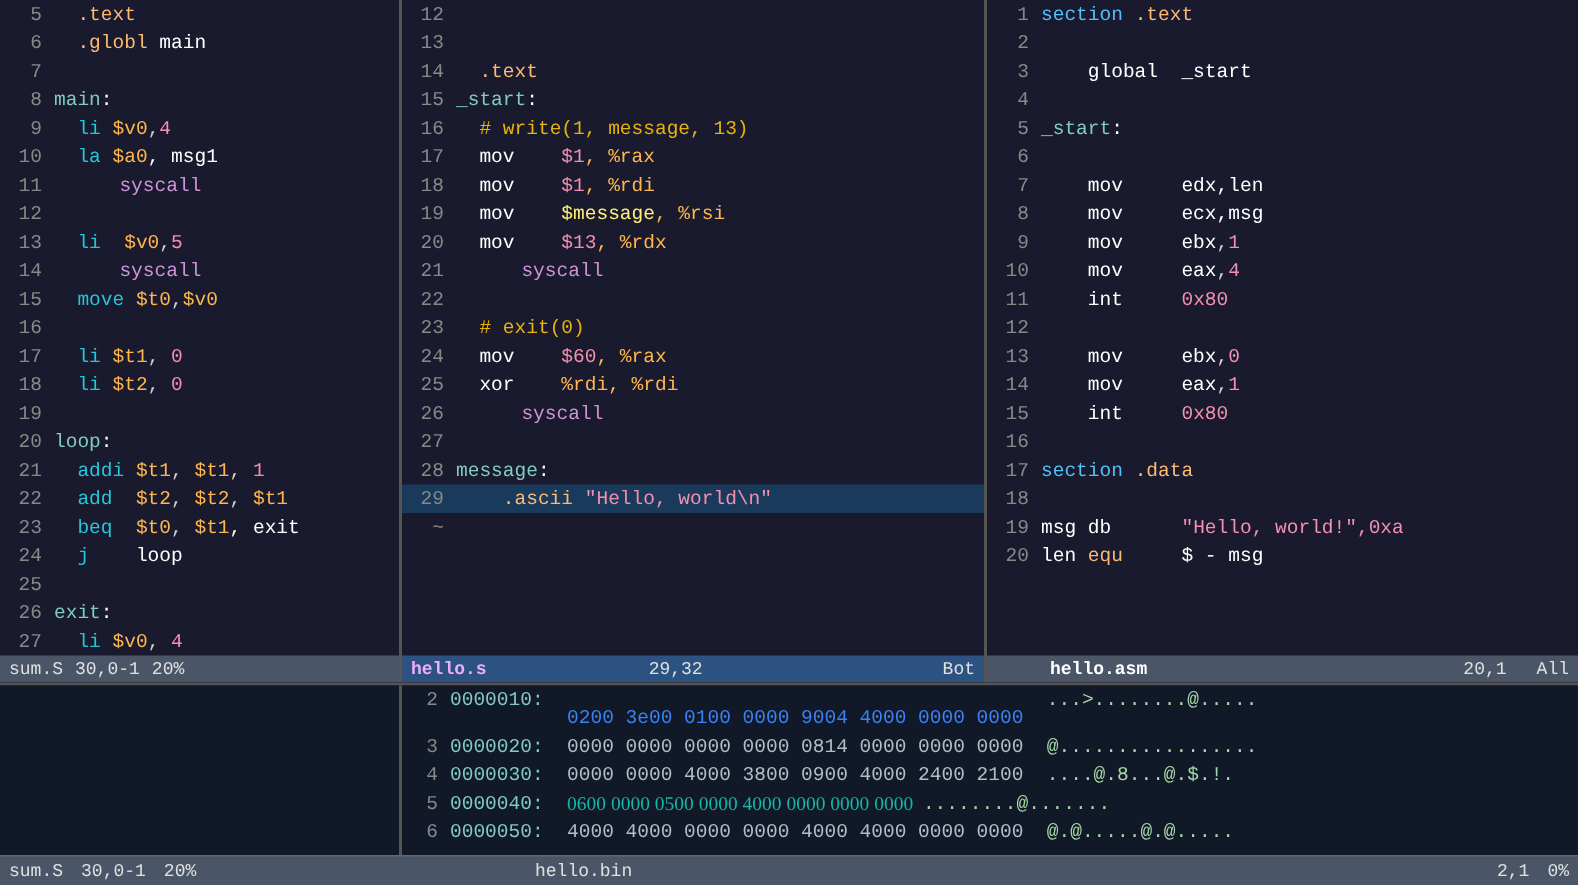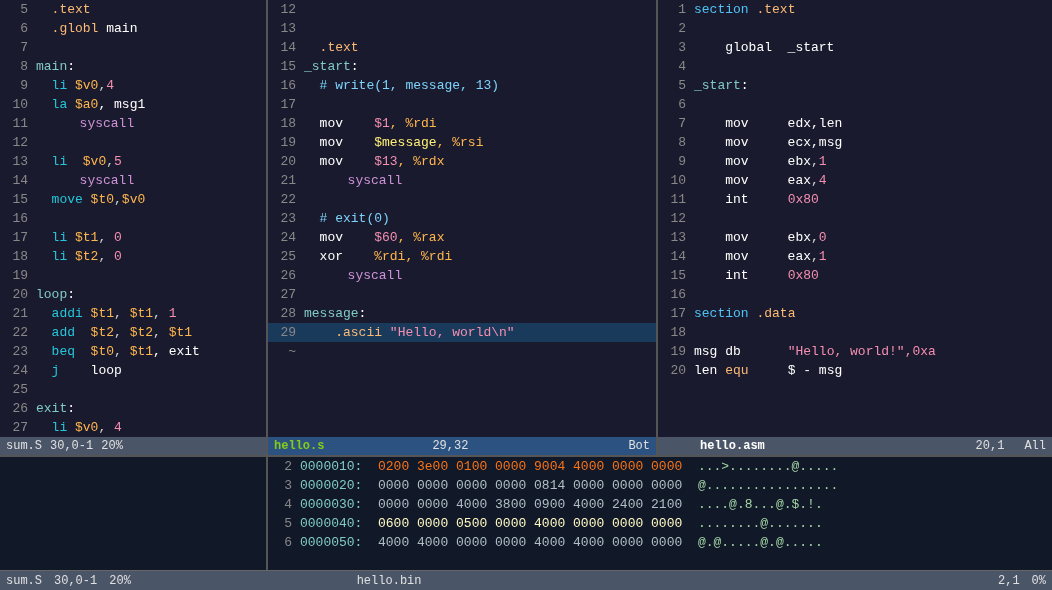--- a/index.html
+++ b/index.html
@@ -118,21 +118,21 @@
       flex: 1;
     }
 
     
     .kw-blue { color: #fdba74; }
     .kw-cyan { color: #26c6da; }
     .kw-yellow { color: #fff176; }
     .kw-magenta { color: #ce93d8; margin-left: 28px; }
     .kw-white { color: #ffffff; }
     .kw-string { color: #f48fb1; }
-    .kw-comment { color: #7dd3fc; }
+    .kw-comment { color: #eab308; }
     .kw-label { color: #80cbc4; }
     .kw-register { color: #ffb74d; }
     .kw-number { color: #f48fb1; }
     .kw-section { color: #4fc3f7; }
     .kw-instr { color: #fff; }
     .highlight-line { background: #1a3a5c; }
   </style>
 </head>
 <body>
 
@@ -173,37 +173,37 @@
       </div>
     </div>
 
     <div class="pane pane-middle">
       <div class="code-area" id="middle-code">
           <div class="code-line"><span class="line-num">12</span><span class="line-content"> </span></div>
           <div class="code-line"><span class="line-num">13</span><span class="line-content"> </span></div>
           <div class="code-line"><span class="line-num">14</span><span class="line-content"><span>  </span><span class="kw-blue">.text</span></span></div>
           <div class="code-line"><span class="line-num">15</span><span class="line-content"><span class="kw-label">_start</span><span class="kw-white">:</span></span></div>
           <div class="code-line"><span class="line-num">16</span><span class="line-content"><span>  </span><span class="kw-comment"># write(1, message, 13)</span></span></div>
-          <div class="code-line"><span class="line-num">17</span></div>
+          <div class="code-line"><span class="line-num">17</span><span class="line-content"><span class="kw-instr">  mov    </span><span class="kw-number">$1</span><span class="kw-register">, %rax</span></span></div>
           <div class="code-line"><span class="line-num">18</span><span class="line-content"><span class="kw-instr">  mov    </span><span class="kw-number">$1</span><span class="kw-register">, %rdi</span></span></div>
           <div class="code-line"><span class="line-num">19</span><span class="line-content"><span class="kw-instr">  mov    </span><span class="kw-yellow">$message</span><span class="kw-register">, %rsi</span></span></div>
           <div class="code-line"><span class="line-num">20</span><span class="line-content"><span class="kw-instr">  mov    </span><span class="kw-number">$13</span><span class="kw-register">, %rdx</span></span></div>
           <div class="code-line"><span class="line-num">21</span><span class="line-content"><span>  </span><span class="kw-magenta">syscall</span></span></div>
           <div class="code-line"><span class="line-num">22</span><span class="line-content"> </span></div>
           <div class="code-line"><span class="line-num">23</span><span class="line-content"><span>  </span><span class="kw-comment"># exit(0)</span></span></div>
           <div class="code-line"><span class="line-num">24</span><span class="line-content"><span class="kw-instr">  mov    </span><span class="kw-number">$60</span><span class="kw-register">, %rax</span></span></div>
           <div class="code-line"><span class="line-num">25</span><span class="line-content"><span class="kw-instr">  xor    </span><span class="kw-register">%rdi</span><span class="kw-register">, %rdi</span></span></div>
           <div class="code-line"><span class="line-num">26</span><span class="line-content"><span>  </span><span class="kw-magenta">syscall</span></span></div>
           <div class="code-line"><span class="line-num">27</span><span class="line-content"> </span></div>
           <div class="code-line"><span class="line-num">28</span><span class="line-content"><span class="kw-label">message</span><span class="kw-white">:</span></span></div>
           <div class="code-line highlight-line"><span class="line-num">29</span><span class="line-content"><span class="kw-blue">    .ascii </span><span class="kw-string">"Hello, world\n"</span></span></div>
           <div class="code-line"><span class="line-num">~</span><span class="line-content"> </span></div>
         </div>
       <div class="status-bar active">
-        <span style="color:#84cc16;font-weight:bold;">hello.s</span>
+        <span style="color:#f0abfc;font-weight:bold;">hello.s</span>
         <span style="margin-left:100px;">29,32</span>
         <span style="margin-left:auto;">Bot</span>
       </div>
     </div>
 
     <div class="pane pane-right">
       <div class="code-area" id="right-code">
           <div class="code-line"><span class="line-num">1</span><span class="line-content"><span class="kw-section">section </span><span class="kw-blue">.text</span></span></div>
           <div class="code-line"><span class="line-num">2</span><span class="line-content"> </span></div>
           <div class="code-line"><span class="line-num">3</span><span class="line-content"><span class="kw-white">    global  _start</span></span></div>
@@ -232,24 +232,24 @@
       </div>
     </div>
   </div>
 
   <div class="bottom-row">
 
     <div class="bottom-pane" style="width:268px; background:#111827; flex:none;">
     </div>
 
     <div class="bottom-pane" style="flex:1; background:#111827;" id="hex-area">
-        <div class="hex-line"><span class="hex-linenum">2</span><span style="color: rgb(128, 203, 196);">0000010:  </span><span style="color: #f97316;">0200 3e00 0100 0000 9004 4000 0000 0000  </span><span style="color: rgb(165, 214, 167);">...&gt;........@.....</span></div>
+        <div class="hex-line"><span class="hex-linenum">2</span><span style="color: rgb(128, 203, 196);">0000010:  </span><span style="color: #3b82f6; margin-top: 12px;">0200 3e00 0100 0000 9004 4000 0000 0000  </span><span style="color: rgb(165, 214, 167);">...&gt;........@.....</span></div>
         <div class="hex-line"><span class="hex-linenum">3</span><span style="color: rgb(128, 203, 196);">0000020:  </span><span style="color: rgb(176, 190, 197);">0000 0000 0000 0000 0814 0000 0000 0000  </span><span style="color: rgb(165, 214, 167);">@.................</span></div>
         <div class="hex-line"><span class="hex-linenum">4</span><span style="color: rgb(128, 203, 196);">0000030:  </span><span style="color: rgb(176, 190, 197);">0000 0000 4000 3800 0900 4000 2400 2100  </span><span style="color: rgb(165, 214, 167);">....@.8...@.$.!.</span></div>
-        <div class="hex-line"><span class="hex-linenum">5</span><span style="color: rgb(128, 203, 196);">0000040:  </span><span style="color: #fef9c3;">0600 0000 0500 0000 4000 0000 0000 0000  </span><span style="color: rgb(165, 214, 167);">........@.......</span></div>
+        <div class="hex-line"><span class="hex-linenum">5</span><span style="color: rgb(128, 203, 196);">0000040:  </span><span style="color: #14b8a6; font-family: Liberation Serif, serif;">0600 0000 0500 0000 4000 0000 0000 0000  </span><span style="color: rgb(165, 214, 167);">........@.......</span></div>
         <div class="hex-line"><span class="hex-linenum">6</span><span style="color: rgb(128, 203, 196);">0000050:  </span><span style="color: rgb(176, 190, 197);">4000 4000 0000 0000 4000 4000 0000 0000  </span><span style="color: rgb(165, 214, 167);">@.@.....@.@.....</span></div>
       </div>
   </div>
 
   <div class="footer-bar">
     <div class="footer-section">
       <span>sum.S</span>
       <span>30,0-1</span>
       <span>20%</span>
     </div>

